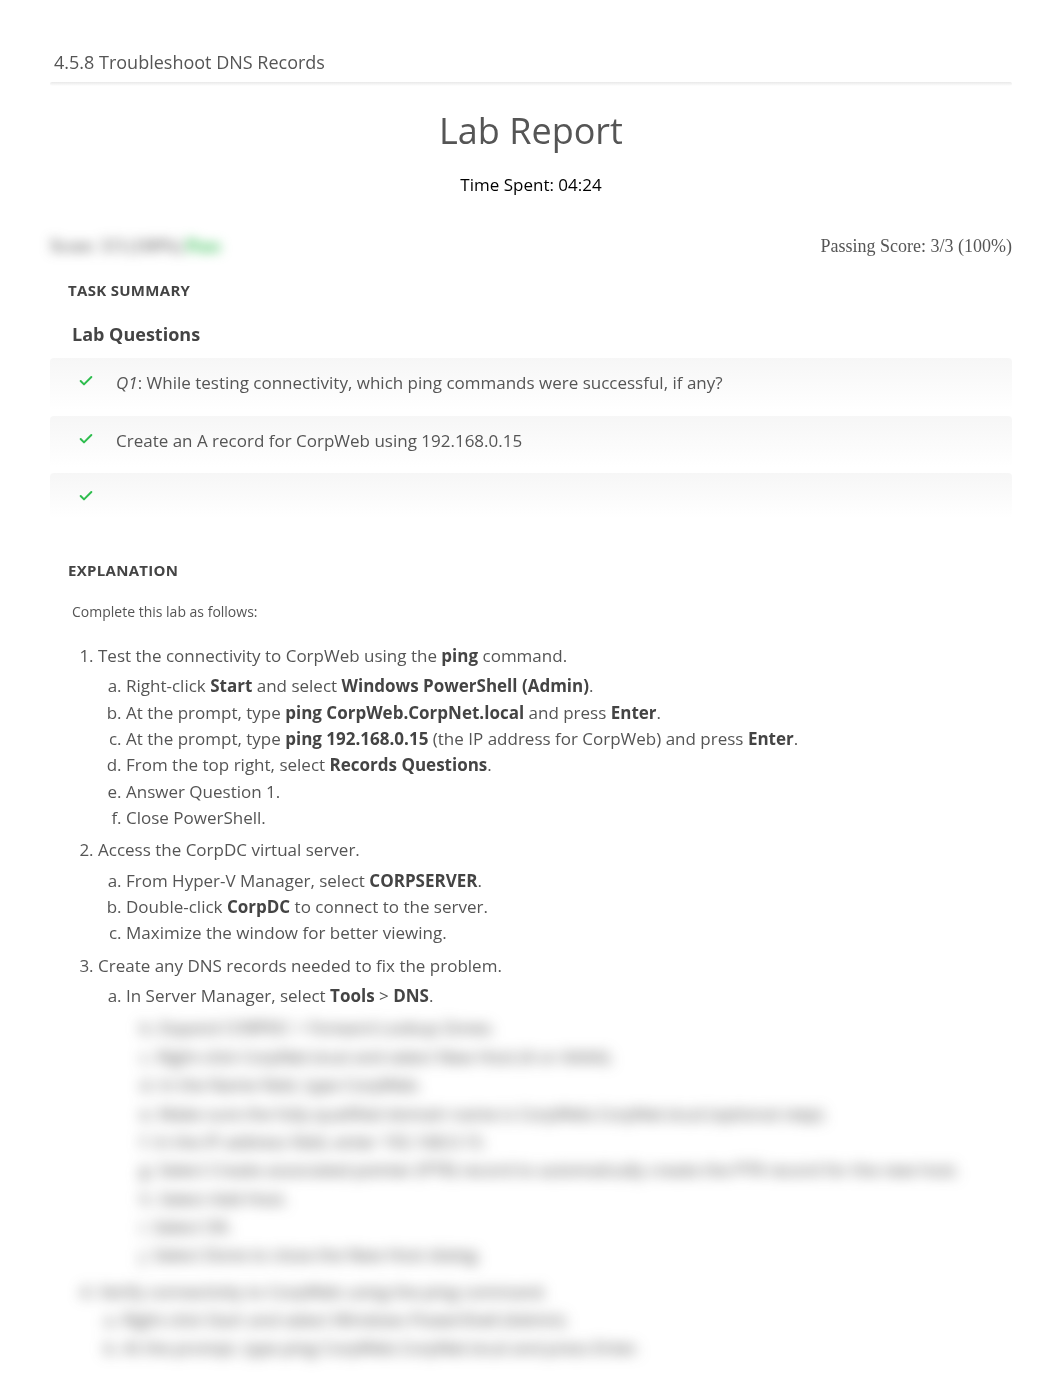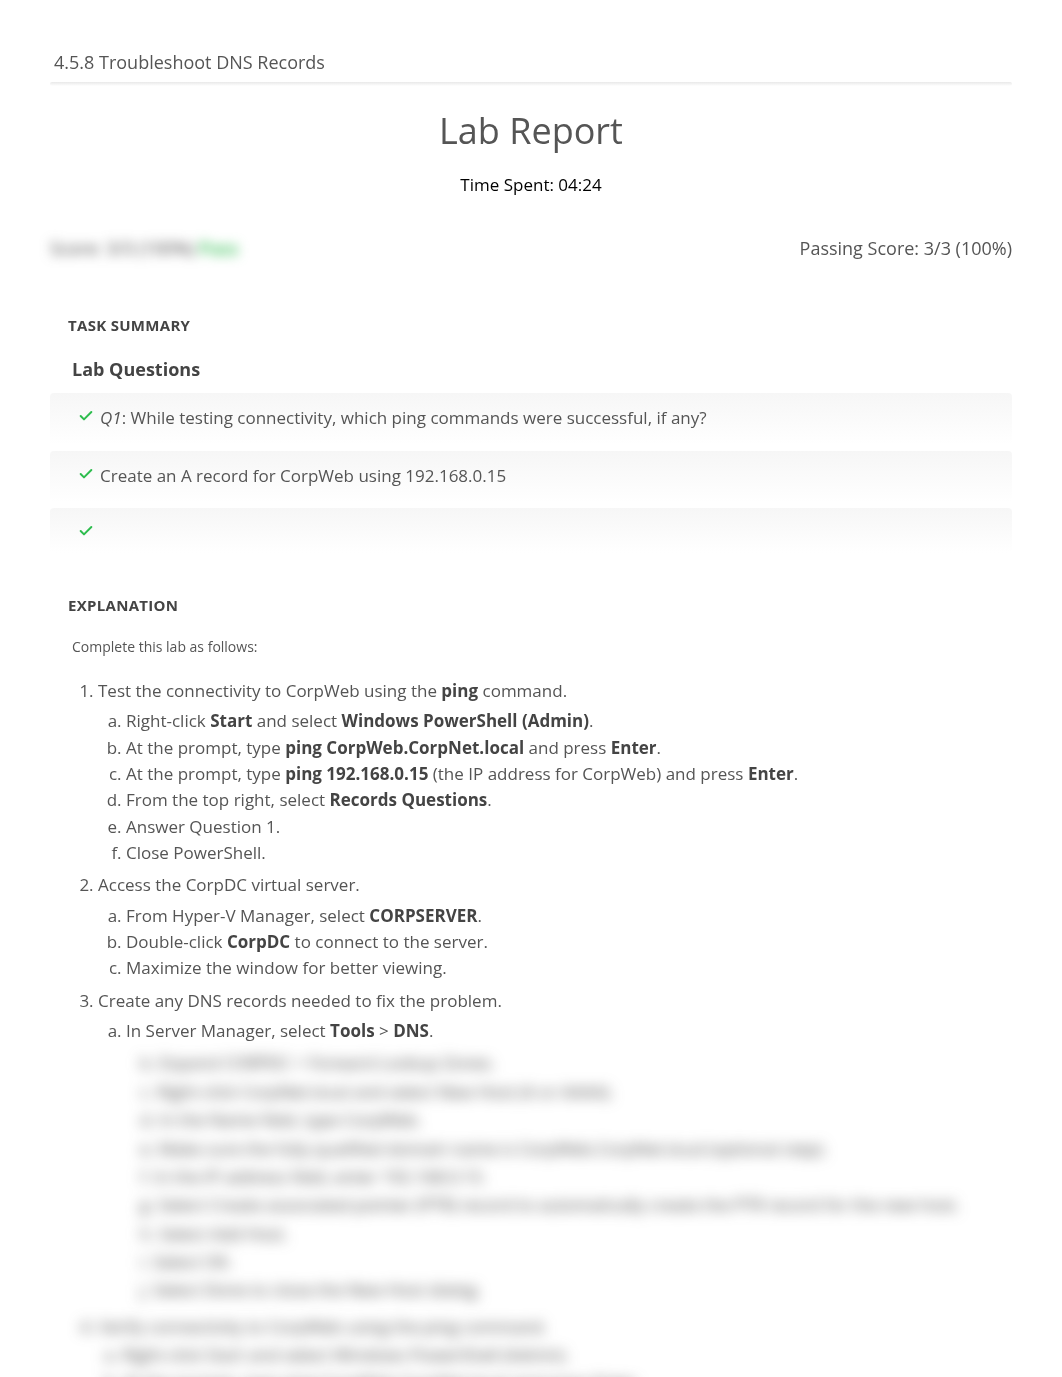--- a/index.html
+++ b/index.html
@@ -39,21 +39,22 @@
     .time-spent {
       text-align: center;
       font-size: 17px;
       color: #000000;
       margin-bottom: 40px;
     }
     .score-row {
       display: flex;
       justify-content: space-between;
       align-items: flex-end;
-      margin-bottom: 55px;
+      margin-bottom: 23px;
+      font-family: Liberation Serif, serif;
     }
     .score-left {
       filter: blur(6px);
       user-select: none;
       font-size: 18px;
     }
     .score-left .blur-text {
       color: #444;
     }
     .score-left .blur-green {
@@ -79,21 +80,21 @@
       margin-bottom: 12px;
       padding-left: 22px;
     }
     .question-block {
       background: linear-gradient(to bottom, rgba(230,230,230,0.35), rgba(255,255,255,0));
       border-radius: 4px;
       padding: 12px 18px 14px 28px;
       margin-bottom: 6px;
       display: flex;
       align-items: flex-start;
-      gap: 6px;
+      gap: 22px;
     }
     .check-icon {
       color: #2ebd4e;
       flex-shrink: 0;
       margin-top: 3px;
     }
     .check-icon svg {
       width: 16px;
       height: 16px;
       display: block;

